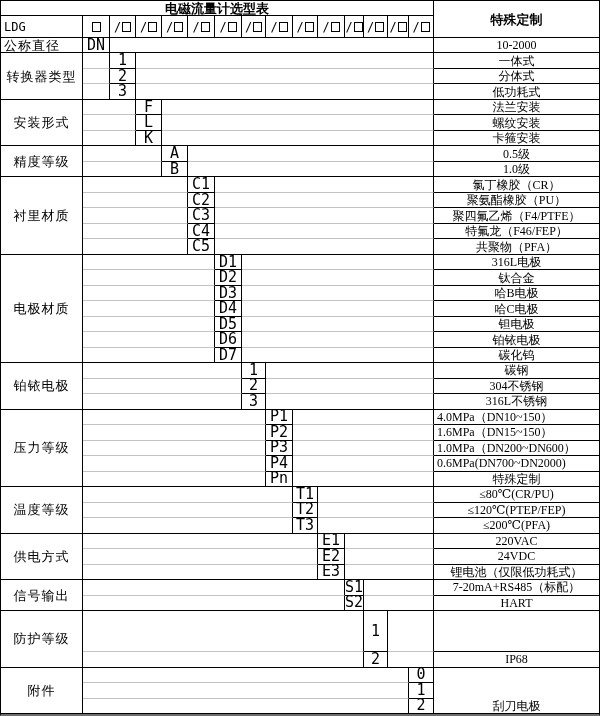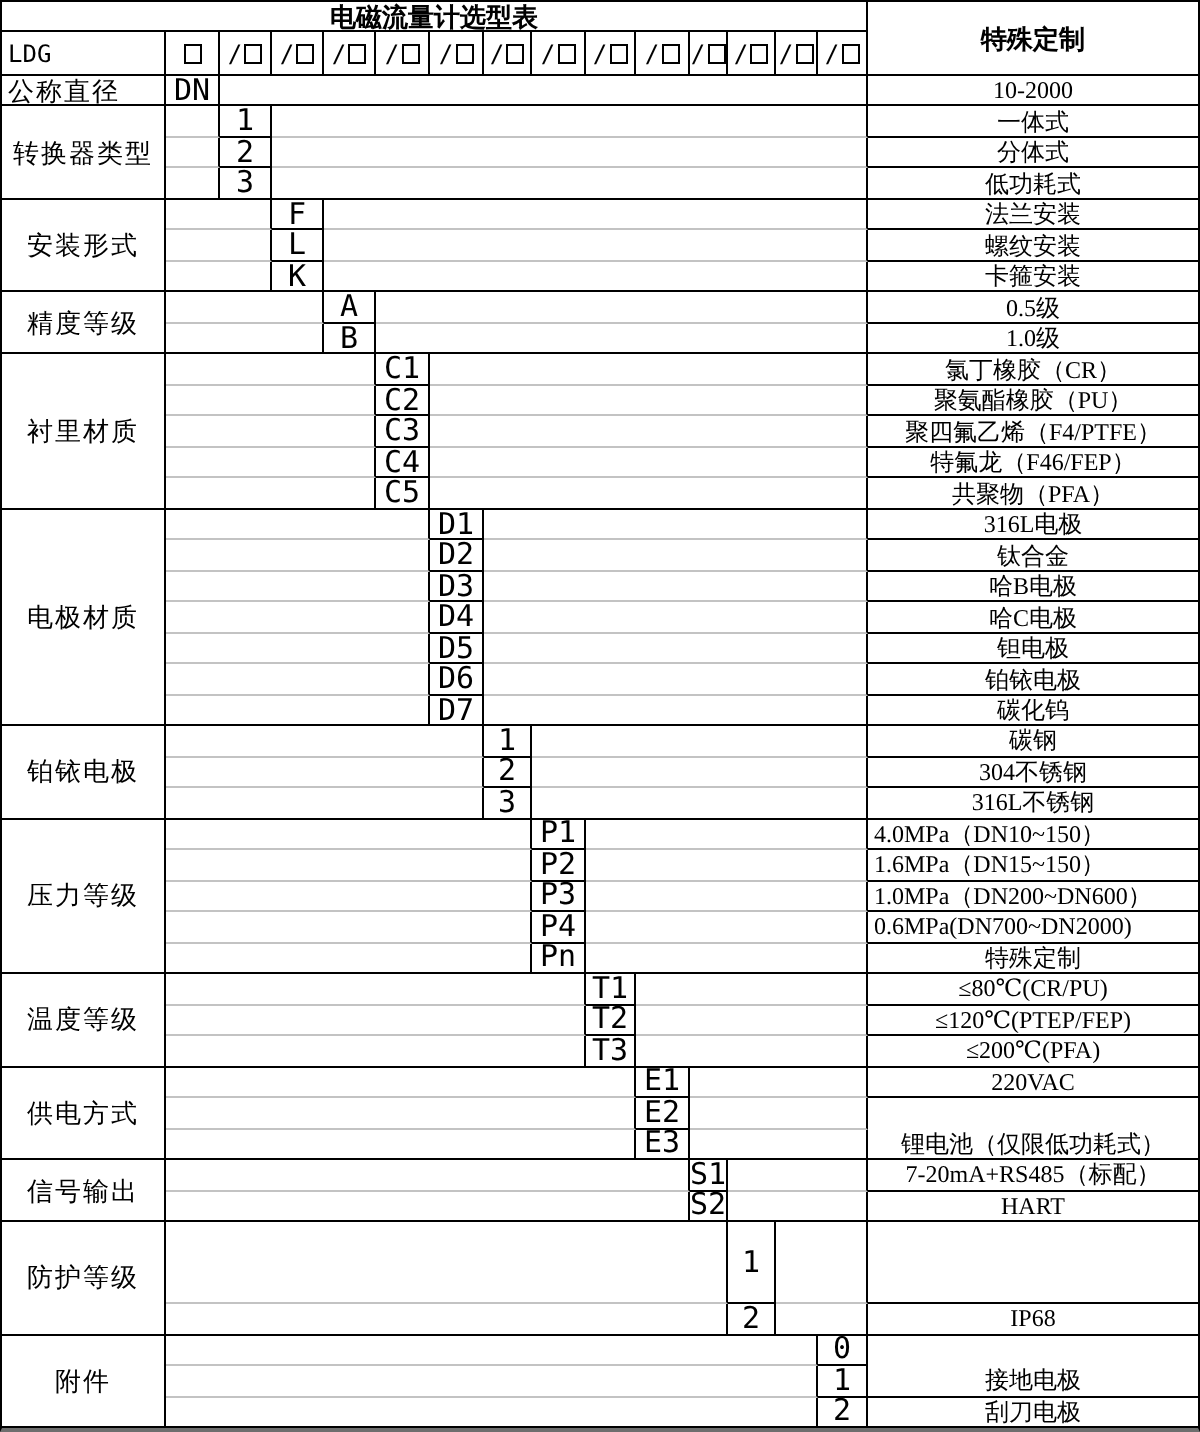--- a/index.html
+++ b/index.html
@@ -235,20 +235,21 @@
       <div class="c" style="grid-area: 34 / 11 / auto / 16;"></div>
       <div class="c desc" style="grid-area: 34 / 16 / auto / 17;">≤200℃(PFA)</div>
       <div class="c lbl" style="grid-area: 35 / 1 / 38 / 2;">供电方式</div>
       <div class="c g" style="grid-area: 35 / 2 / auto / 11;"></div>
       <div class="c code" style="grid-area: 35 / 11 / auto / 12;">E1</div>
       <div class="c g" style="grid-area: 35 / 12 / auto / 16;"></div>
       <div class="c desc" style="grid-area: 35 / 16 / auto / 17;">220VAC</div>
       <div class="c g" style="grid-area: 36 / 2 / auto / 11;"></div>
       <div class="c code" style="grid-area: 36 / 11 / auto / 12;">E2</div>
       <div class="c g" style="grid-area: 36 / 12 / auto / 16;"></div>
+      <div class="c desc" style="grid-area: 36 / 16 / auto / 17;">24VDC</div>
       <div class="c" style="grid-area: 37 / 2 / auto / 11;"></div>
       <div class="c code" style="grid-area: 37 / 11 / auto / 12;">E3</div>
       <div class="c" style="grid-area: 37 / 12 / auto / 16;"></div>
       <div class="c desc" style="grid-area: 37 / 16 / auto / 17;">锂电池（仅限低功耗式）</div>
       <div class="c lbl" style="grid-area: 38 / 1 / 40 / 2;">信号输出</div>
       <div class="c g" style="grid-area: 38 / 2 / auto / 12;"></div>
       <div class="c code" style="grid-area: 38 / 12 / auto / 13;">S1</div>
       <div class="c g" style="grid-area: 38 / 13 / auto / 16;"></div>
       <div class="c desc" style="grid-area: 38 / 16 / auto / 17;">7-20mA+RS485（标配）</div>
       <div class="c" style="grid-area: 39 / 2 / auto / 12;"></div>
@@ -262,18 +263,17 @@
       <div class="c desc" style="grid-area: 40 / 16 / auto / 17; margin-top: 40px;">IP65</div>
       <div class="c" style="grid-area: 41 / 2 / auto / 13;"></div>
       <div class="c code" style="grid-area: 41 / 13 / auto / 14;">2</div>
       <div class="c" style="grid-area: 41 / 14 / auto / 16;"></div>
       <div class="c desc" style="grid-area: 41 / 16 / auto / 17; text-align: center;">IP68</div>
       <div class="c lbl" style="grid-area: 42 / 1 / 45 / 2;">附件</div>
       <div class="c g" style="grid-area: 42 / 2 / auto / 15;"></div>
       <div class="c code" style="grid-area: 42 / 15 / auto / 16;">0</div>
       <div class="c g" style="grid-area: 43 / 2 / auto / 15;"></div>
       <div class="c code" style="grid-area: 43 / 15 / auto / 16;">1</div>
-      <div class="c desc" style="grid-area: 43 / 16 / auto / 17;">接地电极</div>
       <div class="c" style="grid-area: 44 / 2 / auto / 15;"></div>
       <div class="c code" style="grid-area: 44 / 15 / auto / 16;">2</div>
       <div class="c desc" style="grid-area: 44 / 16 / auto / 17;">刮刀电极</div>
     </div>
 </div>
 
 </body></html>

